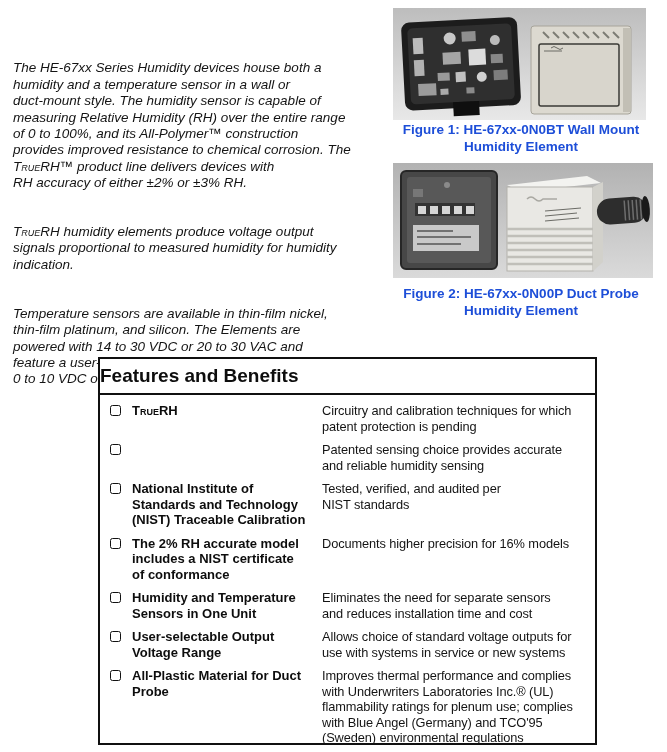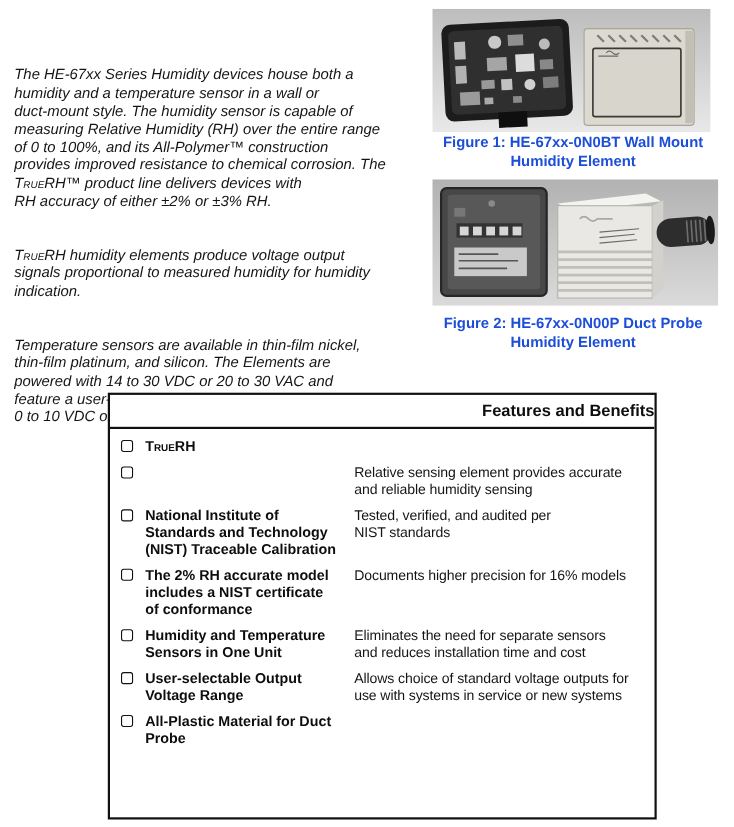--- a/index.html
+++ b/index.html
@@ -30,22 +30,22 @@
   }
   .figcap1 { top:122px; }
   .figcap2 { top:286px; }
 
   
   .fb-table {
     position:absolute; left:98px; top:357px; width:495px; height:384px;
     border:2px solid #101010; background:#ffffff; overflow:hidden;
   }
   .fb-header {
-    border-bottom:2px solid #101010; text-align:right;
-    font-weight:bold; font-size:15px; padding:6px 0 6px 16px; color:#0d0d0d;
+    border-bottom:2px solid #101010; text-align:left;
+    font-weight:bold; font-size:19px; padding:6px 0 6px 0; color:#0d0d0d;
   }
   .fb-body { padding:8px 8px 6px 10px; }
   .fb-row { display:flex; margin-bottom:8px; }
   .fb-feature { width:212px; display:flex; align-items:flex-start; flex:none; }
   .bullet {
     width:9px; height:9px; border:1.8px solid #111; border-radius:2.5px;
     margin:2px 11px 0 0; flex:none; background:#fff;
   }
   .feature-text {
     font-weight:bold; font-size:13px; line-height:15.5px;
@@ -193,27 +193,29 @@
 
   <div class="fb-table">
     <div class="fb-header">Features and Benefits</div>
     <div class="fb-body">
 
       <div class="fb-row">
         <div class="fb-feature">
           <span class="bullet"></span>
           <span class="feature-text sc">TrueRH</span>
         </div>
-      </div>
-
-      <div class="fb-row">
-        <div class="fb-feature">
-          <span class="bullet"></span>
-        </div>
-        <div class="fb-benefit">Relative sensing element provides accurate
+        <div class="fb-benefit">Circuitry and calibration techniques for which
+patent protection is pending</div>
+      </div>
+
+      <div class="fb-row">
+        <div class="fb-feature">
+          <span class="bullet"></span>
+        </div>
+        <div class="fb-benefit">Patented sensing choice provides accurate
 and reliable humidity sensing</div>
       </div>
 
       <div class="fb-row">
         <div class="fb-feature">
           <span class="bullet"></span>
           <span class="feature-text">National Institute of
 Standards and Technology
 (NIST) Traceable Calibration</span>
         </div>
@@ -250,18 +252,23 @@
         <div class="fb-benefit">Allows choice of standard voltage outputs for
 use with systems in service or new systems</div>
       </div>
 
       <div class="fb-row">
         <div class="fb-feature">
           <span class="bullet"></span>
           <span class="feature-text">All-Plastic Material for Duct
 Probe</span>
         </div>
+        <div class="fb-benefit">Improves thermal performance and complies
+with Underwriters Laboratories Inc.® (UL)
+flammability ratings for plenum use; complies
+with Blue Angel (Germany) and TCO'95
+(Sweden) environmental regulations</div>
       </div>
 
     </div>
   </div>
 
 </div>
 
 </body></html>

